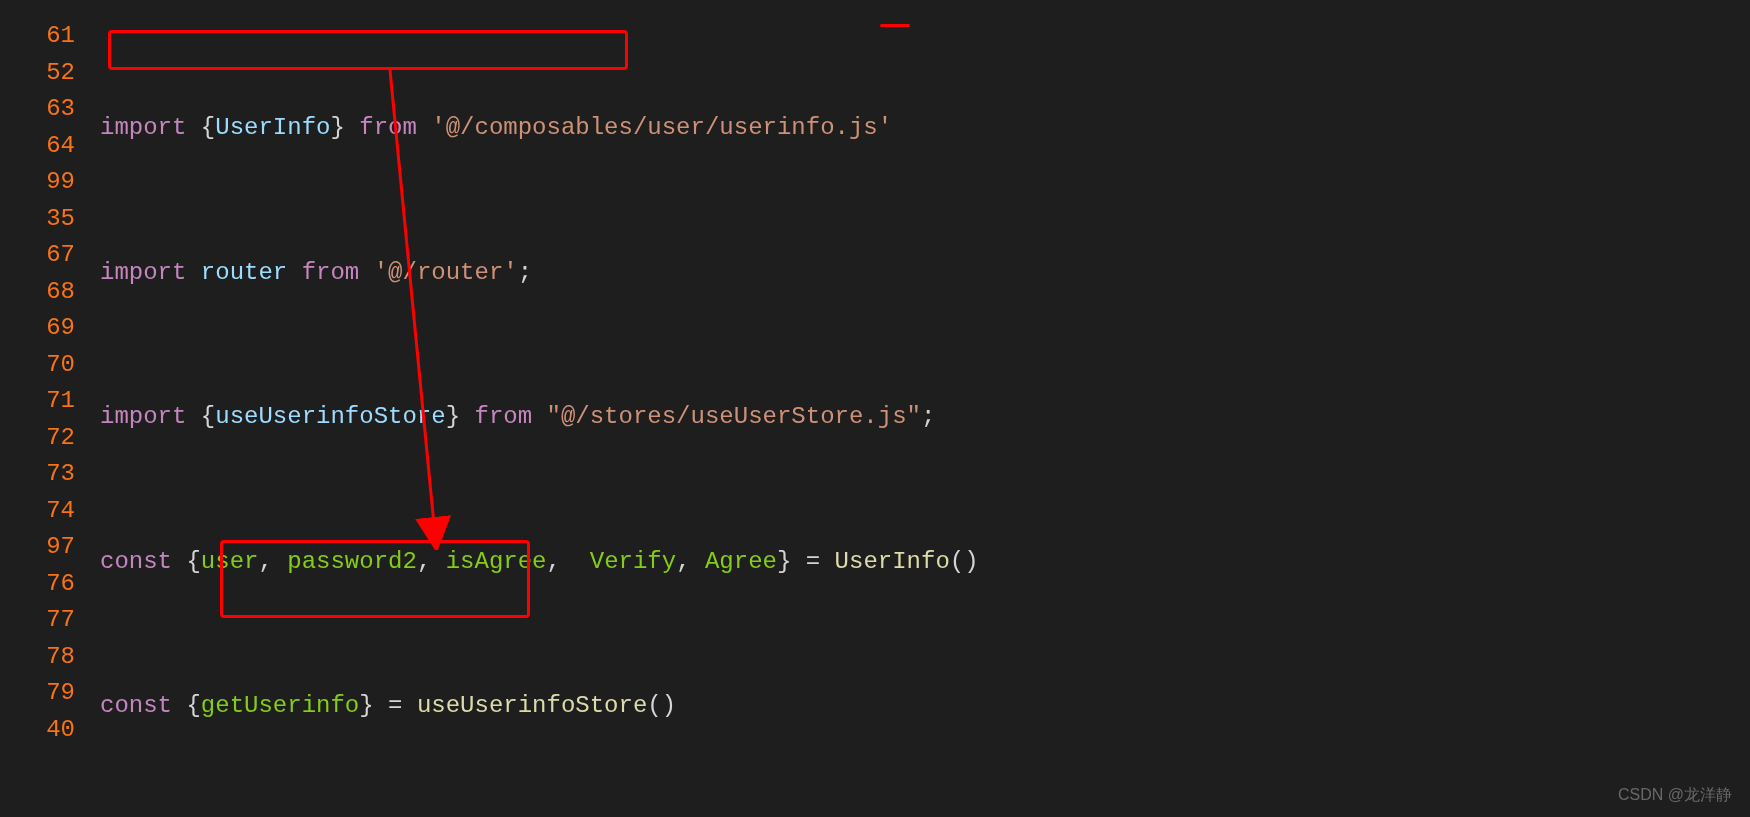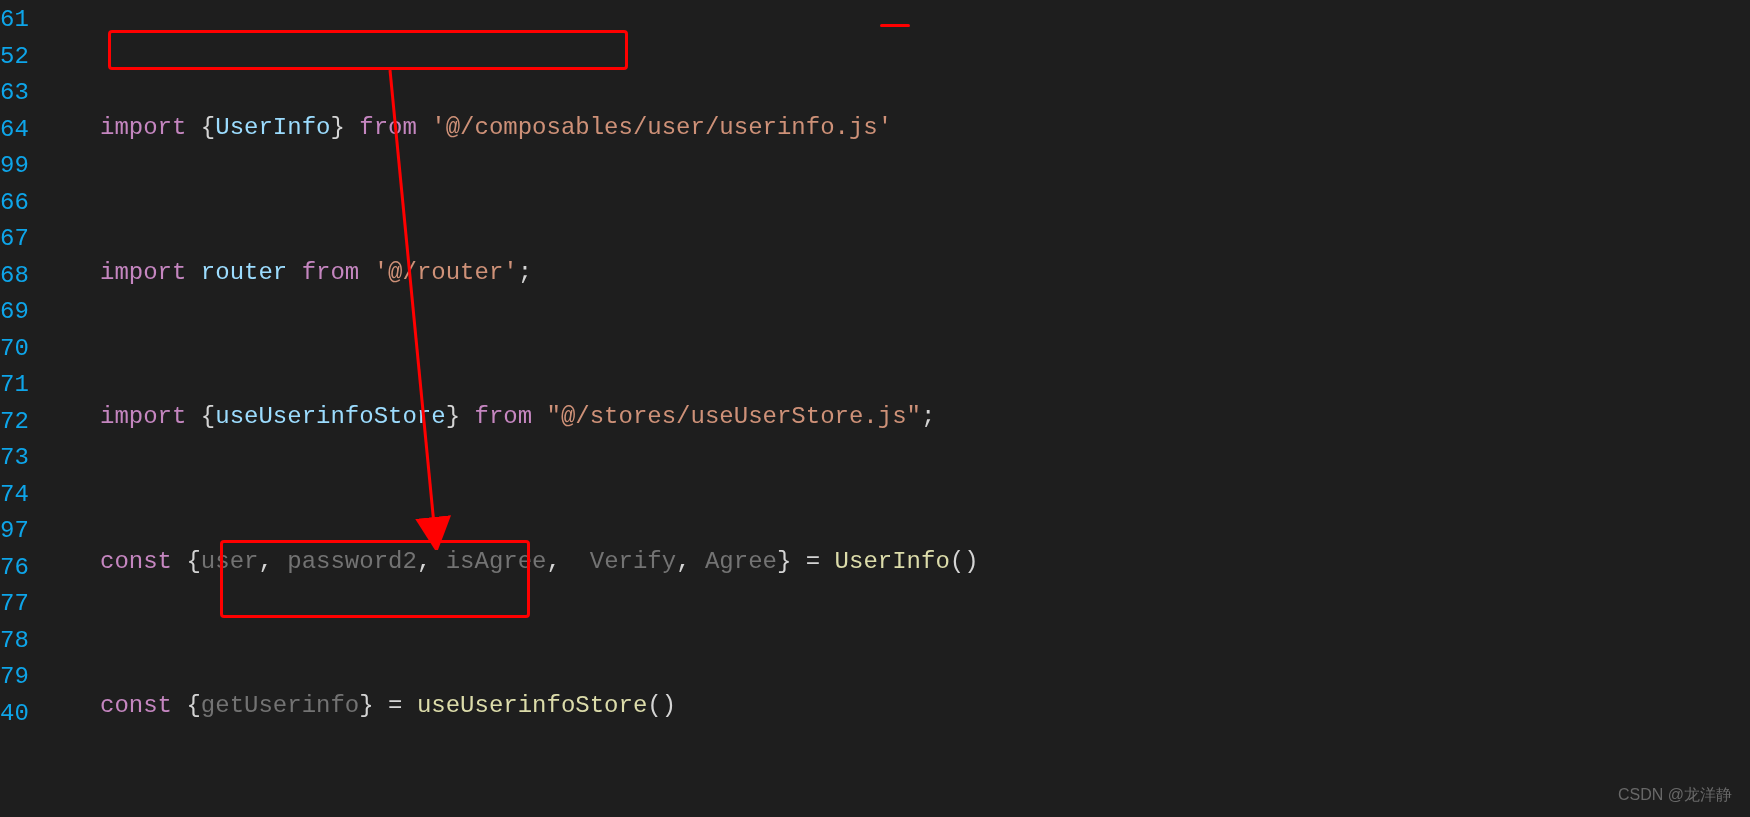--- a/index.html
+++ b/index.html
@@ -12,45 +12,45 @@
     width: 1750px;
     height: 817px;
     position: relative;
   }
   .editor {
     display: flex;
     height: 100%;
   }
   .gutter {
     width: 100px;
-    text-align: left;
+    text-align: right;
     padding-right: 25px;
-    color: #0ea5e9;
+    color: #f97316;
     user-select: none;
-    padding-top: 2px;
+    padding-top: 18px;
   }
   .gutter div { height: 36.5px; line-height: 36.5px; }
   .code {
     flex: 1;
     padding-top: 2px;
     position: relative;
     white-space: pre;
   }
   .code-line {
     height: 36.5px;
     line-height: 36.5px;
     color: #d4d4d4;
   }
   .kw   { color: #c586c0; text-align: center; }  
   .fn   { color: #dcdcaa; }  
   .var  { color: #9cdcfe; }  
   .str  { color: #ce9178; }  
   .pun  { color: #d4d4d4; }  
   .op   { color: #d4d4d4; }  
-  .prop { color: #737373; }
+  .prop { color: #84cc16; }
 
   
   .anno-box {
     position: absolute;
     border: 3px solid #ff0000;
     border-radius: 4px;
     pointer-events: none;
   }
   
   .anno-arrow {
@@ -79,21 +79,21 @@
 </head>
 <body>
 
 <div class="editor">
   <div class="gutter">
     <div>61</div>
     <div>52</div>
     <div>63</div>
     <div>64</div>
     <div>99</div>
-    <div>66</div>
+    <div>35</div>
     <div>67</div>
     <div>68</div>
     <div>69</div>
     <div>70</div>
     <div>71</div>
     <div>72</div>
     <div>73</div>
     <div>74</div>
     <div>97</div>
     <div>76</div>

